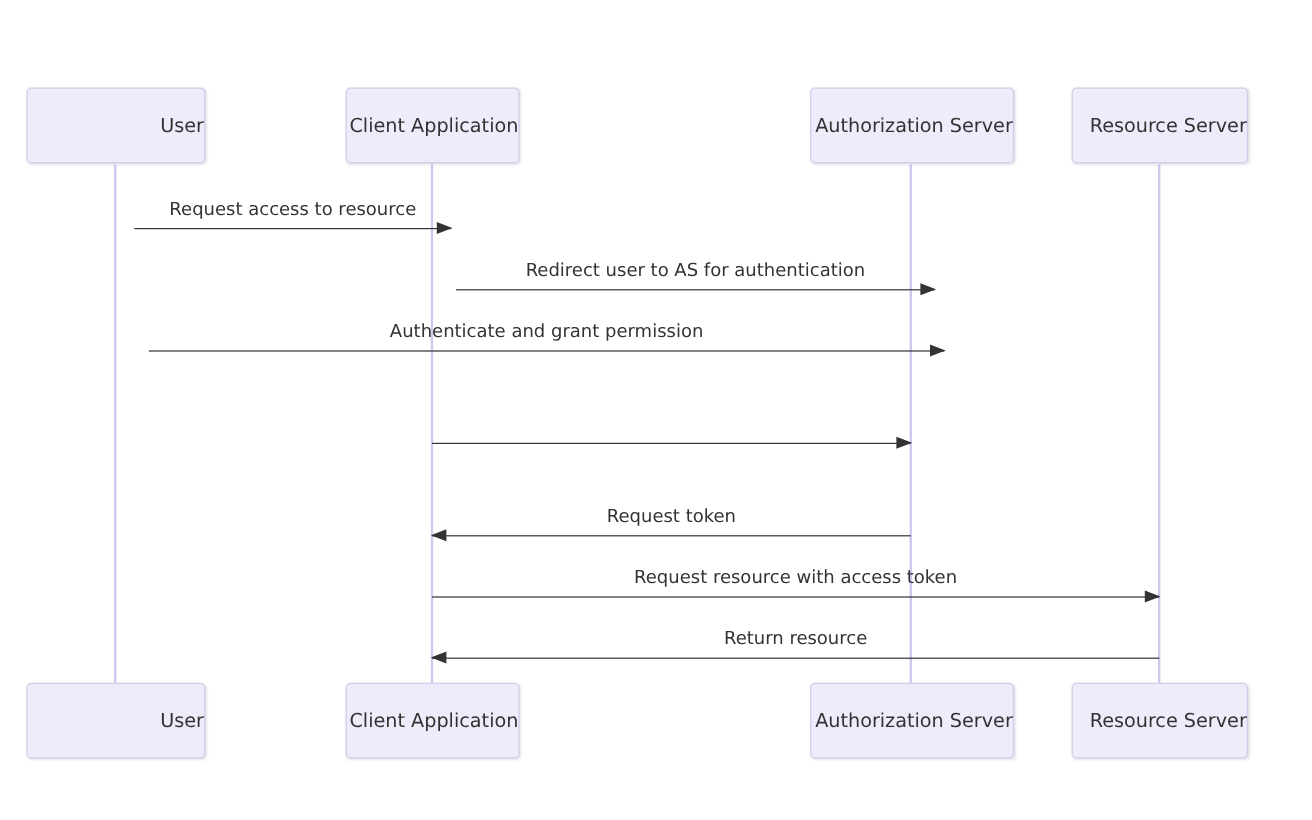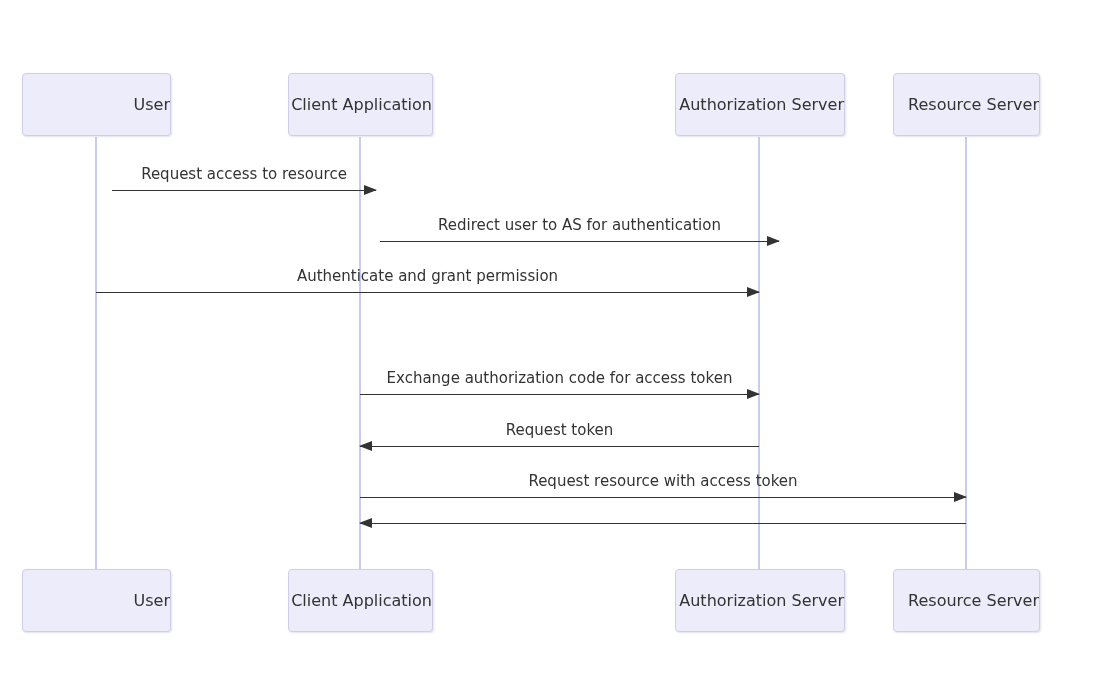--- a/index.html
+++ b/index.html
@@ -113,48 +113,48 @@
       </div>
   </div>
 
   <div class="message" style="left:360px; top:216px; width:399px;margin-left:20px;">
     <div class="msg-label">Redirect user to AS for authentication</div>
     <div class="msg-line">
         <span class="arrowhead right"></span>
       </div>
   </div>
 
-  <div class="message" style="left:96px; top:267px; width:663px;">
+  <div class="message" style="left:96px; top:267px; width:663px;padding-left:28px;">
     <div class="msg-label">Authenticate and grant permission</div>
     <div class="msg-line">
         <span class="arrowhead right"></span>
       </div>
   </div>
 
 
   <div class="message" style="left:360px; top:369px; width:399px;">
-    <div class="msg-label">Exchange authorization code for access token</div>
     <div class="msg-line">
         <span class="arrowhead right"></span>
       </div>
   </div>
 
   <div class="message" style="left:360px; top:421px; width:399px;">
     <div class="msg-label">Request token</div>
     <div class="msg-line">
         <span class="arrowhead left"></span>
       </div>
   </div>
 
   <div class="message" style="left:360px; top:472px; width:606px;">
     <div class="msg-label">Request resource with access token</div>
     <div class="msg-line">
         <span class="arrowhead right"></span>
       </div>
   </div>
 
   <div class="message" style="left:360px; top:523px; width:606px;">
+    <div class="msg-label">Return resource</div>
     <div class="msg-line">
         <span class="arrowhead left"></span>
       </div>
   </div>
 
 </div>
 
 </body></html>

